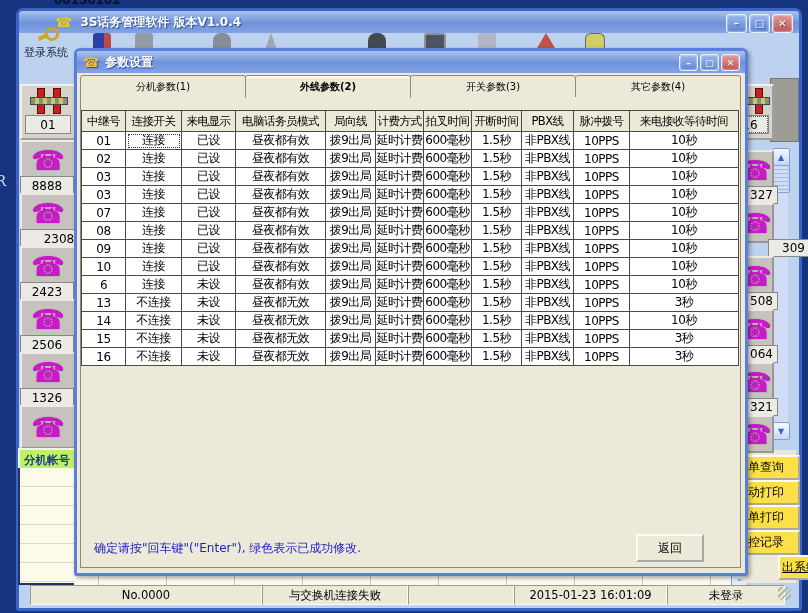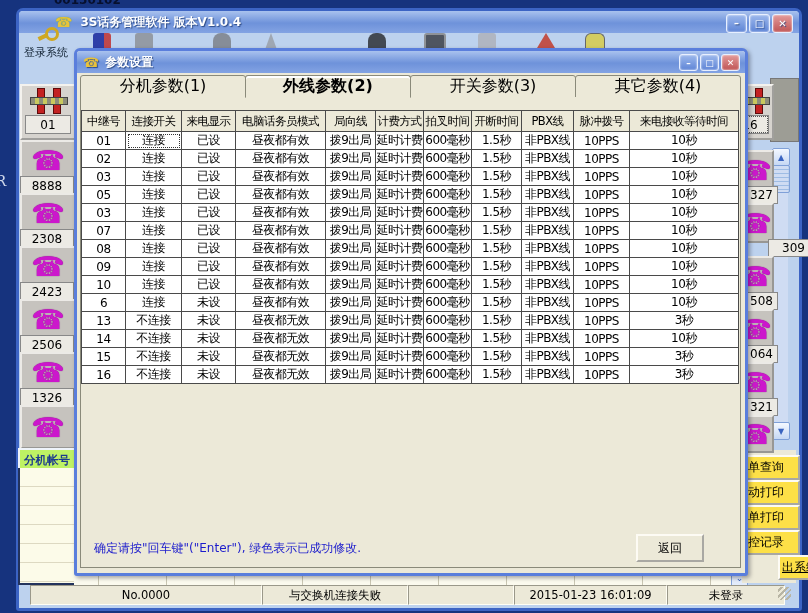--- a/index.html
+++ b/index.html
@@ -85,21 +85,21 @@
           background:#ece9d8;border:3px solid #5a7edc;border-radius:6px 6px 3px 3px;
           box-shadow:2px 2px 4px rgba(0,0,20,.35)}
   .dlg-title{left:0;top:0;width:100%;height:22px;border-radius:3px 3px 0 0;
           background:linear-gradient(180deg,#a9c2ee 0%,#6e92da 55%,#83a3e3 100%);
           display:flex;align-items:center;color:#fff;font-weight:bold;font-size:12px;
           text-shadow:1px 1px 1px #2c4a86}
   .dlg-title .app-icon{margin-left:6px;margin-right:6px;font-size:13px;color:#e8c23a}
   .dlg-btns{position:absolute;right:5px;top:3px;display:flex;gap:2px}
   .tabstrip{left:3px;top:24px;width:660px;height:23px;display:flex}
   .tab{flex:1;border:1px solid #8a8a7a;border-bottom:1px solid #8a8a7a;background:#ece9d8;
-       display:flex;align-items:center;justify-content:center;font-size:16px;
+       display:flex;align-items:center;justify-content:center;font-size:10px;
        border-radius:3px 3px 0 0;margin-right:-1px}
   .tab.active{font-weight:bold;border-bottom:1px solid #ece9d8;box-shadow:inset 0 2px 0 #fff;z-index:2}
   .dlg-content{left:3px;top:46px;width:659px;height:470px;background:#ece9d8;border:1px solid #8a8a7a;border-top:none}
   .ptable{left:4px;top:59px;border-collapse:collapse;table-layout:fixed}
   .ptable th{background:#ece9d8;border:1px solid #4a4a4a;font-weight:normal;font-size:11.5px;
              height:20px;padding:0;letter-spacing:-.5px;overflow:hidden;white-space:nowrap}
   .ptable td{background:#fff;border:1px solid #4a4a4a;font-size:12px;height:17px;padding:0;
              text-align:center;letter-spacing:-.5px;overflow:hidden;white-space:nowrap}
   .ptable td.focus{outline:1px dotted #333;outline-offset:-3px}
   .dlg-note{left:17px;top:489px;color:#1c1ccc;font-size:12px}
@@ -158,21 +158,21 @@
 <div class="abs vline" style="left:72px;top:84px;width:3px;height:500px"></div>
 
 <div id="left-rail">
     <div class="abs ph-cell" style="left: 20px; top: 140px; width: 52px; height: 36px; z-index: 5;">
       <span class="phone-glyph">☎</span>
     </div>
     <div class="abs numbox" style="left: 20px; top: 176px; width: 52px; height: 17px; z-index: 5;">8888</div>
     <div class="abs ph-cell" style="left: 20px; top: 193px; width: 52px; height: 36px; z-index: 5;">
       <span class="phone-glyph">☎</span>
     </div>
-    <div class="abs numbox" style="left: 20px; top: 229px; width: 52px; height: 17px; z-index: 5;">2308</div>
+    <div class="abs numbox" style="left: 20px; top: 229px; width: 52px; height: 17px; z-index: 5; padding-left: 12px;">2308</div>
     <div class="abs ph-cell" style="left: 20px; top: 246px; width: 52px; height: 36px; z-index: 5;">
       <span class="phone-glyph">☎</span>
     </div>
     <div class="abs numbox" style="left: 20px; top: 282px; width: 52px; height: 17px; z-index: 5;">2423</div>
     <div class="abs ph-cell" style="left: 20px; top: 299px; width: 52px; height: 36px; z-index: 5;">
       <span class="phone-glyph">☎</span>
     </div>
     <div class="abs numbox" style="left: 20px; top: 335px; width: 52px; height: 17px; z-index: 5;">2506</div>
     <div class="abs ph-cell" style="left: 20px; top: 352px; width: 52px; height: 36px; z-index: 5;">
       <span class="phone-glyph">☎</span>
@@ -327,33 +327,20 @@
           <td>昼夜都有效</td>
           <td>拨9出局</td>
           <td>延时计费</td>
           <td>600毫秒</td>
           <td>1.5秒</td>
           <td>非PBX线</td>
           <td>10PPS</td>
           <td>10秒</td>
         </tr>
         <tr>
-          <td>05</td>
-          <td>连接</td>
-          <td>已设</td>
-          <td>昼夜都有效</td>
-          <td>拨9出局</td>
-          <td>延时计费</td>
-          <td>600毫秒</td>
-          <td>1.5秒</td>
-          <td>非PBX线</td>
-          <td>10PPS</td>
-          <td>10秒</td>
-        </tr>
-        <tr>
           <td>03</td>
           <td>连接</td>
           <td>已设</td>
           <td>昼夜都有效</td>
           <td>拨9出局</td>
           <td>延时计费</td>
           <td>600毫秒</td>
           <td>1.5秒</td>
           <td>非PBX线</td>
           <td>10PPS</td>

